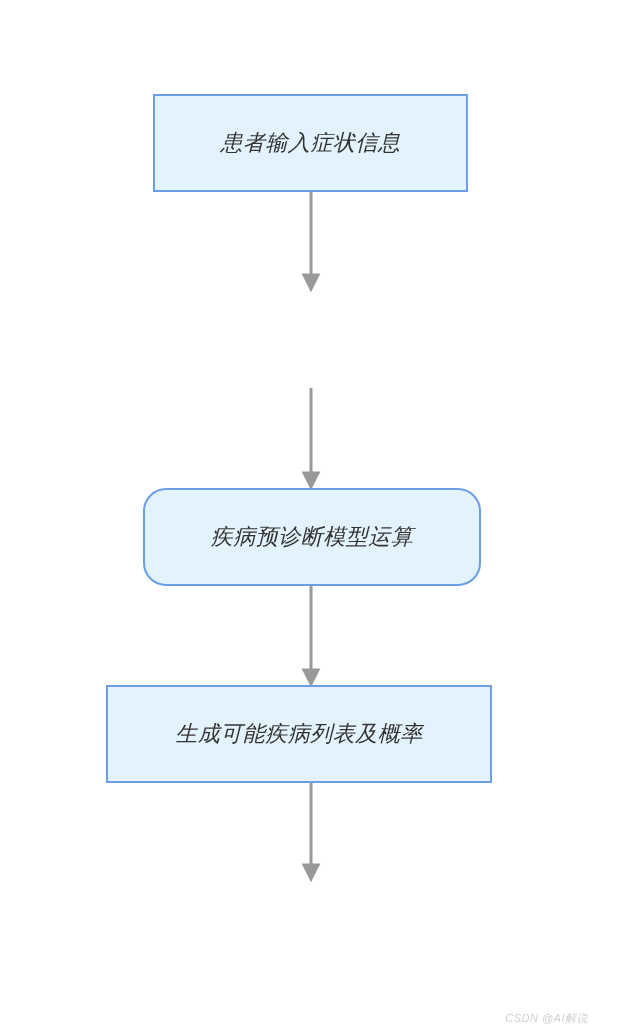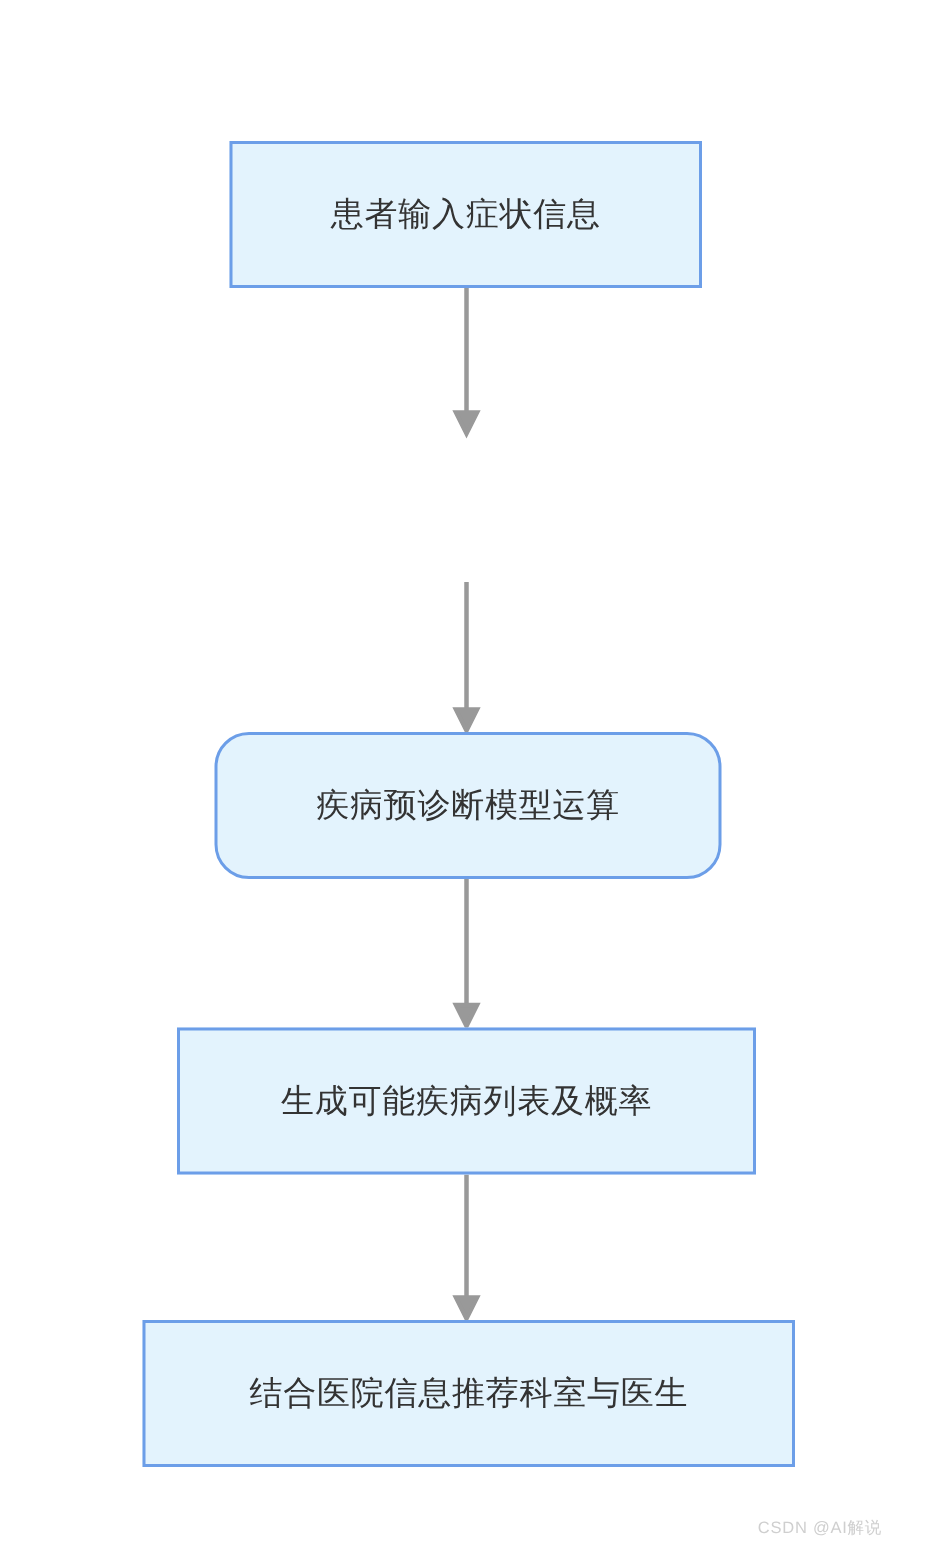--- a/index.html
+++ b/index.html
@@ -13,20 +13,21 @@
     position: relative;
     overflow: hidden;
     font-family: "Liberation Sans", "DejaVu Sans", sans-serif;
   }
 
   #flowchart {
     position: absolute;
     inset: 0;
     width: 608px;
     height: 1034px;
+    font-style: italic;
   }
 
   .node {
     position: absolute;
     box-sizing: border-box;
     background: #e3f3fd;
     border: 2px solid #6c9ee8;
     display: flex;
     align-items: center;
     justify-content: center;
@@ -39,21 +40,21 @@
     color: #333333;
     letter-spacing: 0.5px;
     white-space: nowrap;
     font-family: "Liberation Sans", "DejaVu Sans", sans-serif;
   }
 
   
   .node-1 { left: 153px; top: 94px;  width: 315px; }
   .node-2 { left: 107px; top: 290px; width: 409px; }
   .node-3 { left: 143px; top: 488px; width: 338px; border-radius: 23px; }
-  .node-4 { left: 118px; top: 685px; width: 386px; }
+  .node-4 { left: 106px; top: 685px; width: 386px; }
   .node-5 { left: 95px;  top: 880px; width: 435px; }
 
   
   .edge {
     position: absolute;
     left: 0;
     top: 0;
     width: 624px;
     height: 1034px;
     pointer-events: none;
@@ -99,19 +100,16 @@
 
 
   <div class="node node-3">
     <span class="node-label">疾病预诊断模型运算</span>
   </div>
 
   <div class="node node-4">
     <span class="node-label">生成可能疾病列表及概率</span>
   </div>
 
-  <div class="node node-5">
-    <span class="node-label">结合医院信息推荐科室与医生</span>
-  </div>
 
   <div class="watermark">CSDN @AI解说</div>
 
 </div>
 
 </body></html>

